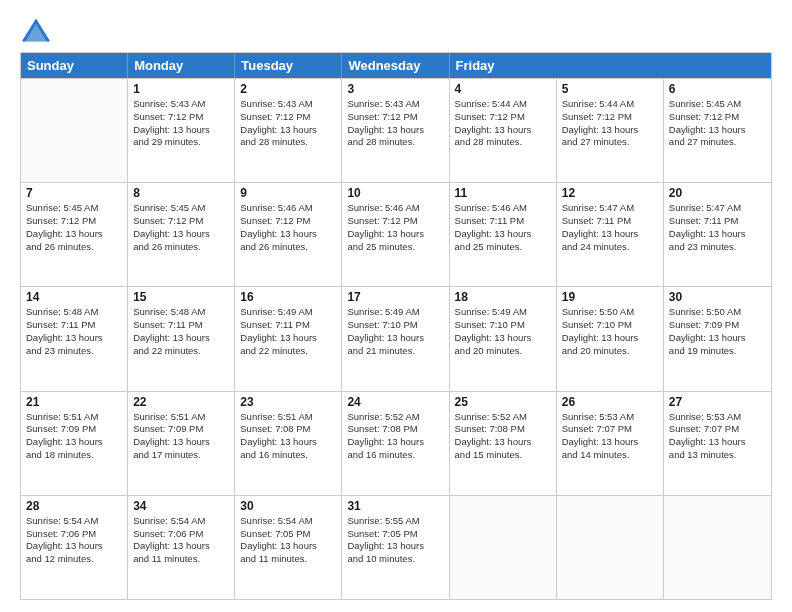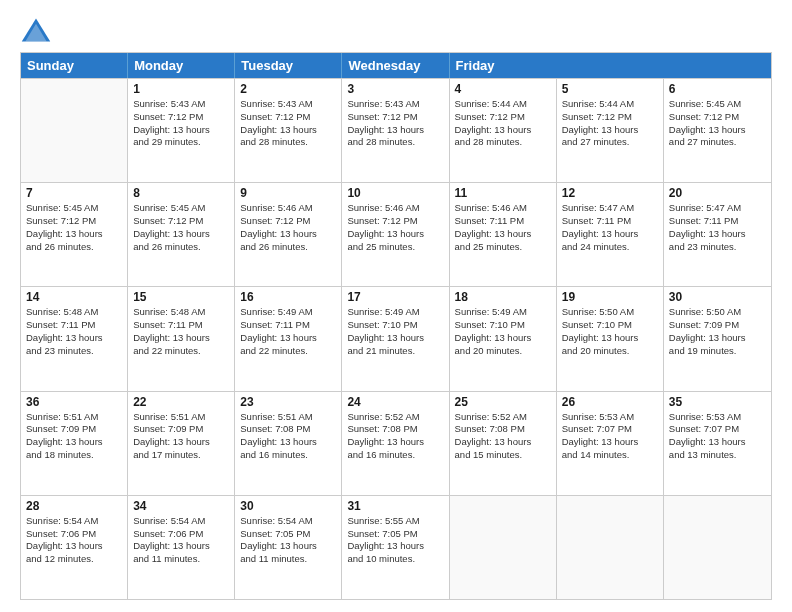--- a/index.html
+++ b/index.html
@@ -274,21 +274,21 @@
           <div class="cal-cell">
             <span class="day-num">30</span>
             <span class="cell-line">Sunrise: 5:50 AM</span>
             <span class="cell-line">Sunset: 7:09 PM</span>
             <span class="cell-line">Daylight: 13 hours</span>
             <span class="cell-line">and 19 minutes.</span>
           </div>
         </div>
         <div class="cal-week">
           <div class="cal-cell">
-            <span class="day-num">36</span>
+            <span class="day-num">21</span>
             <span class="cell-line">Sunrise: 5:51 AM</span>
             <span class="cell-line">Sunset: 7:09 PM</span>
             <span class="cell-line">Daylight: 13 hours</span>
             <span class="cell-line">and 18 minutes.</span>
           </div>
           <div class="cal-cell">
             <span class="day-num">22</span>
             <span class="cell-line">Sunrise: 5:51 AM</span>
             <span class="cell-line">Sunset: 7:09 PM</span>
             <span class="cell-line">Daylight: 13 hours</span>
@@ -316,21 +316,21 @@
             <span class="cell-line">and 15 minutes.</span>
           </div>
           <div class="cal-cell">
             <span class="day-num">26</span>
             <span class="cell-line">Sunrise: 5:53 AM</span>
             <span class="cell-line">Sunset: 7:07 PM</span>
             <span class="cell-line">Daylight: 13 hours</span>
             <span class="cell-line">and 14 minutes.</span>
           </div>
           <div class="cal-cell">
-            <span class="day-num">35</span>
+            <span class="day-num">27</span>
             <span class="cell-line">Sunrise: 5:53 AM</span>
             <span class="cell-line">Sunset: 7:07 PM</span>
             <span class="cell-line">Daylight: 13 hours</span>
             <span class="cell-line">and 13 minutes.</span>
           </div>
         </div>
         <div class="cal-week">
           <div class="cal-cell">
             <span class="day-num">28</span>
             <span class="cell-line">Sunrise: 5:54 AM</span>

